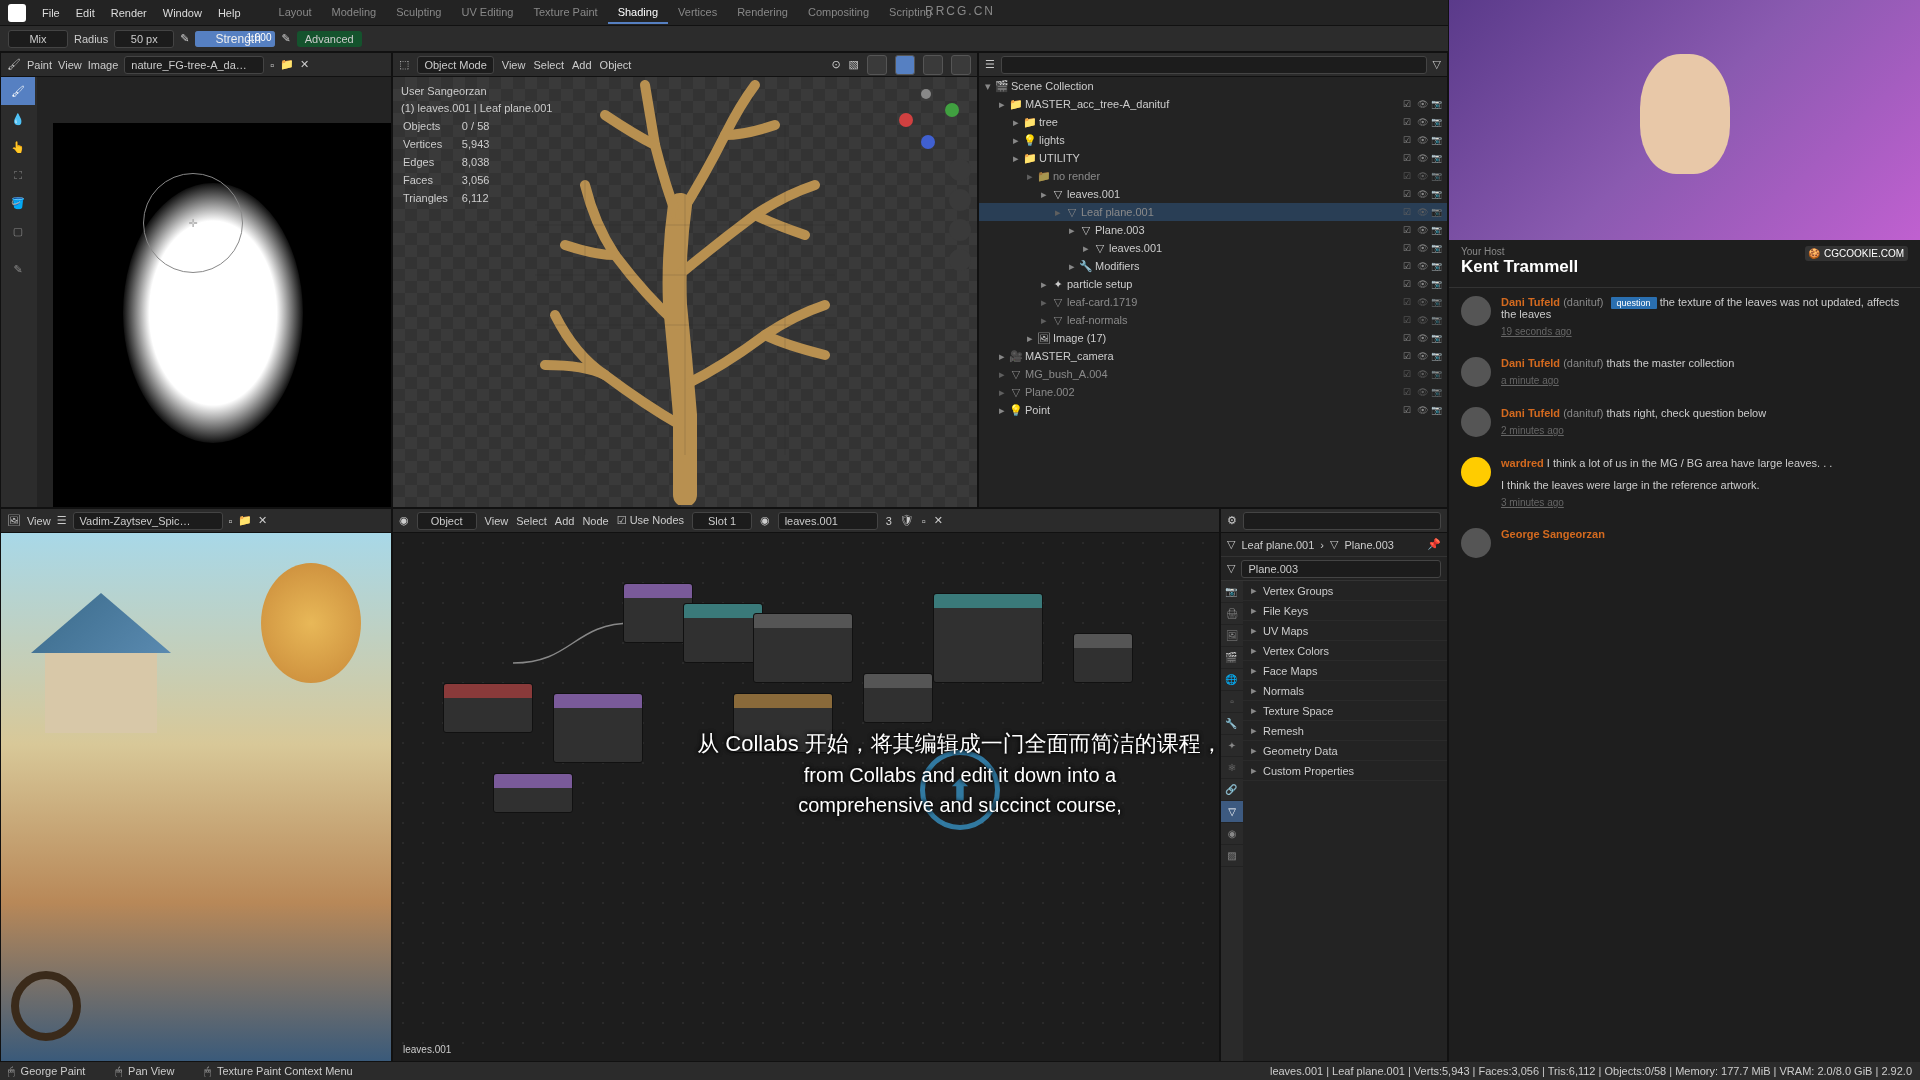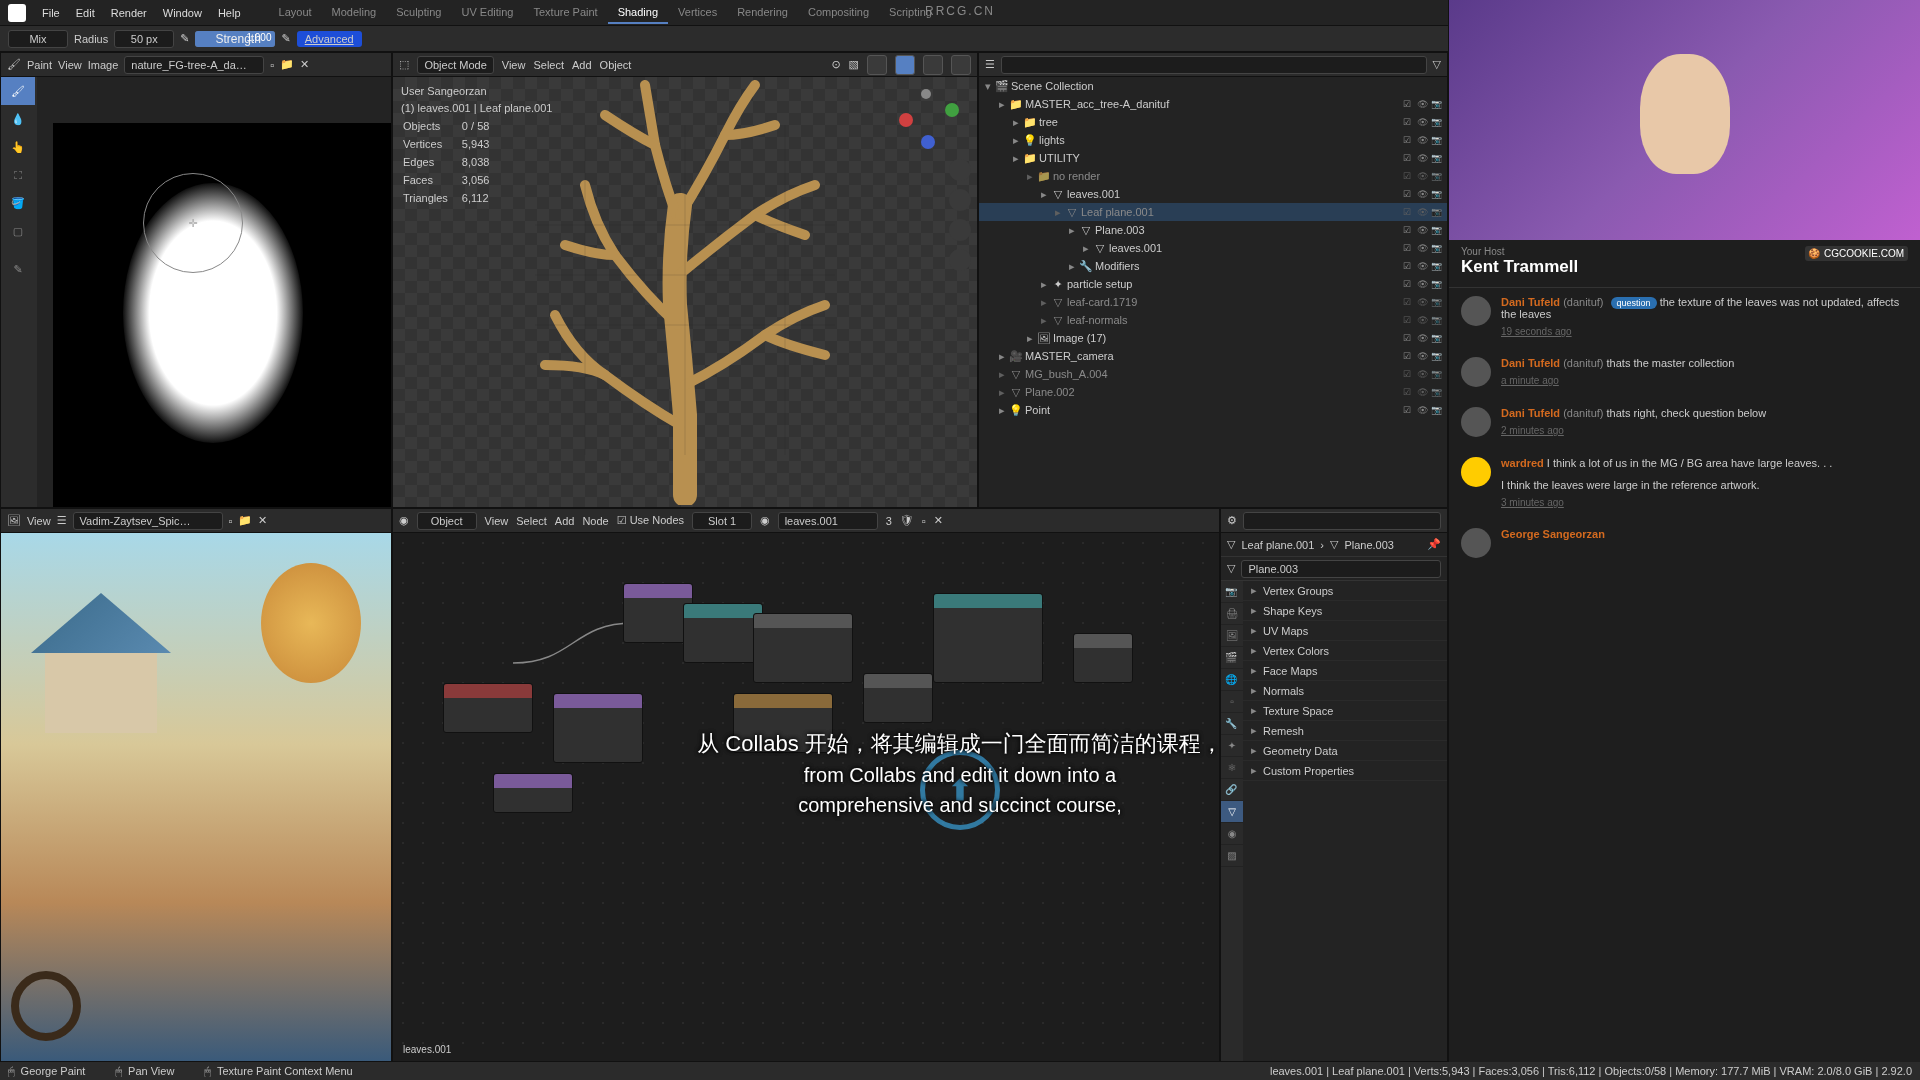--- a/index.html
+++ b/index.html
@@ -69,21 +69,21 @@
 .host-bar { padding:6px 12px 10px 12px; border-bottom:1px solid #333; position:relative; }
 .host-label { font-size:10px; color:#888; }
 .host-name { font-size:17px; color:#fff; font-weight:600; }
 .cgcookie { position:absolute; right:12px; top:6px; font-size:10px; color:#fff; background:#333; padding:2px 4px; border-radius:3px; }
 .chat-msgs { padding:8px 12px; display:flex; flex-direction:column; gap:20px; }
 .chat-msg { display:flex; gap:10px; }
 .avatar { width:30px; height:30px; border-radius:50%; background:#555; flex-shrink:0; }
 .avatar.star { background:#ffcc00; }
 .msg-body .uname { color:#d46a1f; font-weight:600; display:inline; }
 .msg-body .handle { color:#888; display:inline; }
-.msg-body .tag { background:#2a6fb0; color:#fff; font-size:9px; padding:1px 6px; border-radius:6px; margin-left:4px; }
+.msg-body .tag { background:#2a6fb0; color:#fff; font-size:9px; padding:1px 6px; border-radius:1px; margin-left:4px; }
 .msg-body .text { color:#ccc; display:inline; }
 .msg-body .time { color:#666; font-size:10px; margin-top:6px;text-decoration:underline; }
 .msg-extra { color:#ccc; margin-top:10px; }
 
 
 .node-area { background:#1d1d1d; }
 .node-header { height:24px; background:#2b2b2b; display:flex; align-items:center; gap:8px; padding:0 6px; border-bottom:1px solid #111; font-size:10px; }
 .node-canvas { position:absolute; inset:24px 0 0 0; background-image:radial-gradient(circle,#2a2a2a 1px,transparent 1px); background-size:20px 20px; background-color:#1d1d1d; }
 .node-box { position:absolute; background:#303030; border:1px solid #111; border-radius:3px; }
 .node-box .nh { height:14px; background:#555; border-radius:3px 3px 0 0; }
@@ -123,21 +123,21 @@
 .wm { position:absolute; left:50%; bottom:250px; transform:translateX(-50%); z-index:89; opacity:0.7; }
 .wm-circle { width:80px; height:80px; border:5px solid #3aa0d8; border-radius:50%; display:flex; align-items:center; justify-content:center; }
 .wm-inner { color:#3aa0d8; font-size:28px; font-weight:bold; }
 
 
 .status-bar { position:absolute; left:0; right:0; bottom:0; height:18px; background:#2b2b2b; display:flex; align-items:center; padding:0 8px; font-size:10px; color:#999; }
 .status-bar .sec { display:flex; align-items:center; gap:6px; margin-right:30px; }
 .status-bar .right { position:absolute; right:8px; }
 
 .watermark-top { position:absolute; left:50%; top:4px; transform:translateX(-50%); color:#888; letter-spacing:2px; font-size:12px; z-index:100; }
-.adv-btn { background:#1d4ed8; padding:2px 8px; border-radius:3px;text-decoration:underline; }
+.adv-btn { background:#14532d; padding:2px 8px; border-radius:3px; }
 </style>
 </head>
 <body>
 
 <div class="watermark-top">RRCG.CN</div>
 
 <div class="menu-bar">
   <div class="logo"></div>
   <div class="top-menu">File</div>
   <div class="top-menu">Edit</div>
@@ -607,21 +607,21 @@
       <div>◉</div>
       <div>▨</div>
     </div>
     <div id="props-items" style="margin-left:22px">
         <div class="prop-item">
           <span class="exp">▸</span>
           <span>Vertex Groups</span>
         </div>
         <div class="prop-item">
           <span class="exp">▸</span>
-          <span>Shape Keys</span>
+          <span>File Keys</span>
         </div>
         <div class="prop-item">
           <span class="exp">▸</span>
           <span>UV Maps</span>
         </div>
         <div class="prop-item">
           <span class="exp">▸</span>
           <span>Vertex Colors</span>
         </div>
         <div class="prop-item">

